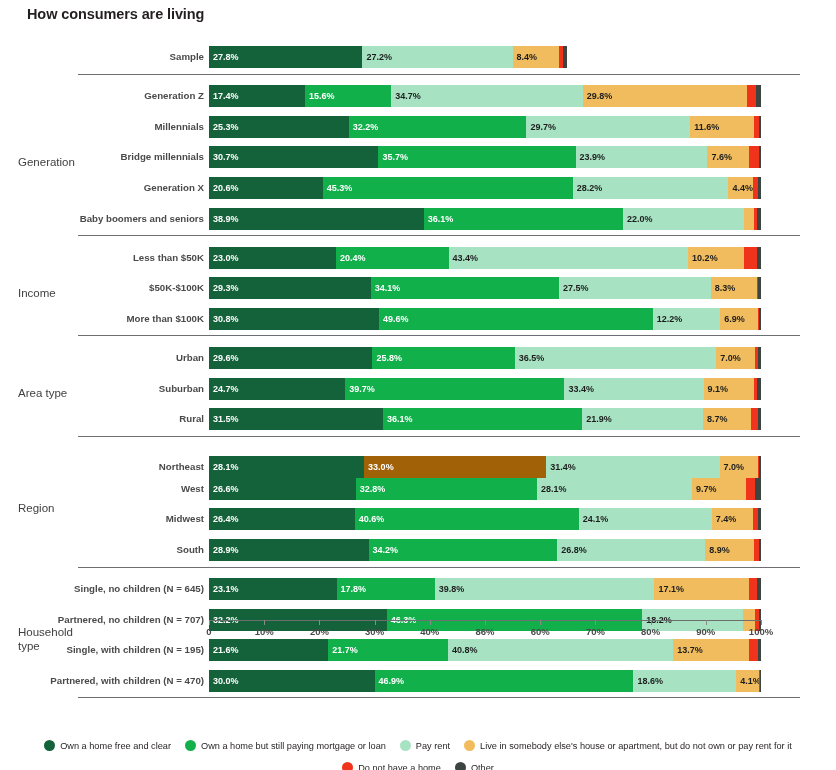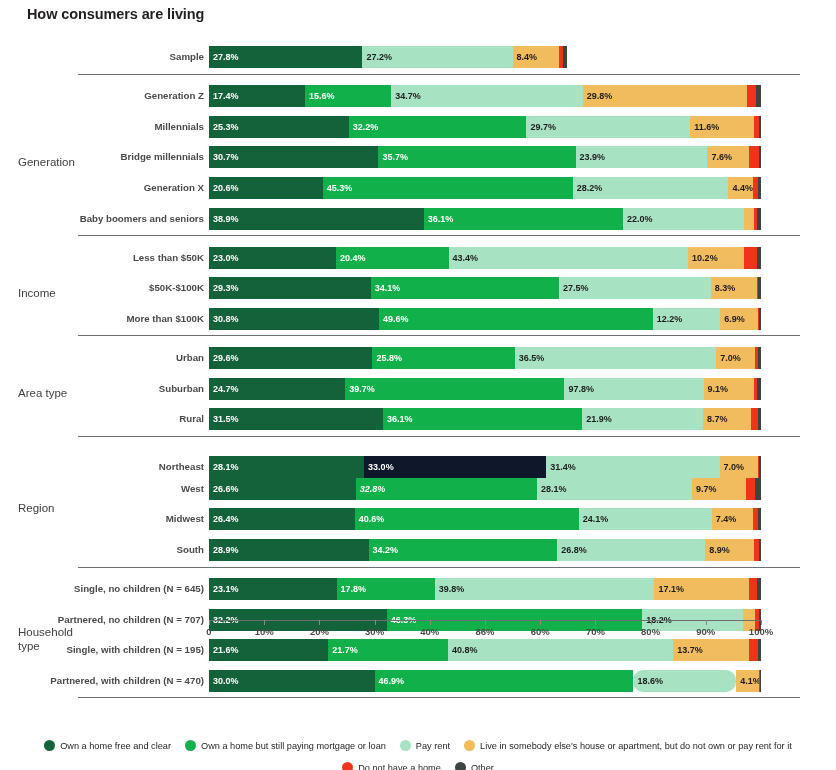--- a/index.html
+++ b/index.html
@@ -340,21 +340,21 @@
     <div class="row" style="top: 333.5px;">
       <div class="cat-label">Suburban</div>
       <div class="bar">
         <div class="seg s0" style="background: rgb(20, 98, 58); width: 24.7%;">
           <span>24.7%</span>
         </div>
         <div class="seg s1" style="background: rgb(17, 176, 75); width: 39.7%;">
           <span>39.7%</span>
         </div>
         <div class="seg s2" style="background: rgb(167, 227, 195); width: 25.2%;">
-          <span>97.8%</span>
+          <span>33.4%</span>
         </div>
         <div class="seg s3" style="background: rgb(240, 188, 94); width: 9.1%;">
           <span>9.1%</span>
         </div>
         <div class="seg s4" style="background: rgb(240, 51, 27); width: 0.6%;"></div>
         <div class="seg s5" style="background: rgb(61, 69, 67); width: 0.7%;"></div>
       </div>
     </div>
     <div class="row" style="top: 364.1px;">
       <div class="cat-label">Rural</div>
@@ -374,40 +374,40 @@
         <div class="seg s4" style="background: rgb(240, 51, 27); width: 1.2%;"></div>
         <div class="seg s5" style="background: rgb(61, 69, 67); width: 0.6%;"></div>
       </div>
     </div>
     <div class="row" style="top: 412px;">
       <div class="cat-label">Northeast</div>
       <div class="bar">
         <div class="seg s0" style="background: rgb(20, 98, 58); width: 28.1%;">
           <span>28.1%</span>
         </div>
-        <div class="seg s1" style="background: #0f172a; width: 33%;">
+        <div class="seg s1" style="background: #a16207; width: 33%;">
           <span>33.0%</span>
         </div>
         <div class="seg s2" style="background: rgb(167, 227, 195); width: 31.4%;">
           <span>31.4%</span>
         </div>
         <div class="seg s3" style="background: rgb(240, 188, 94); width: 7%;">
           <span>7.0%</span>
         </div>
         <div class="seg s4" style="background: rgb(240, 51, 27); width: 0.2%;"></div>
         <div class="seg s5" style="background: rgb(61, 69, 67); width: 0.3%;"></div>
       </div>
     </div>
     <div class="row" style="top: 433.8px;">
       <div class="cat-label">West</div>
       <div class="bar">
         <div class="seg s0" style="background: rgb(20, 98, 58); width: 26.6%;">
           <span>26.6%</span>
         </div>
-        <div class="seg s1" style="background: rgb(17, 176, 75); width: 32.8%; font-style: italic;">
+        <div class="seg s1" style="background: rgb(17, 176, 75); width: 32.8%;">
           <span>32.8%</span>
         </div>
         <div class="seg s2" style="background: rgb(167, 227, 195); width: 28.1%;">
           <span>28.1%</span>
         </div>
         <div class="seg s3" style="background: rgb(240, 188, 94); width: 9.7%;">
           <span>9.7%</span>
         </div>
         <div class="seg s4" style="background: rgb(240, 51, 27); width: 1.8%;"></div>
         <div class="seg s5" style="background: rgb(61, 69, 67); width: 1%;"></div>
@@ -508,21 +508,21 @@
     </div>
     <div class="row" style="top: 625.9px;">
       <div class="cat-label">Partnered, with children (N = 470)</div>
       <div class="bar">
         <div class="seg s0" style="background: rgb(20, 98, 58); width: 30%;">
           <span>30.0%</span>
         </div>
         <div class="seg s1" style="background: rgb(17, 176, 75); width: 46.9%;">
           <span>46.9%</span>
         </div>
-        <div class="seg s2" style="background: rgb(167, 227, 195); width: 18.6%; border-radius: 10px;">
+        <div class="seg s2" style="background: rgb(167, 227, 195); width: 18.6%;">
           <span>18.6%</span>
         </div>
         <div class="seg s3" style="background: rgb(240, 188, 94); width: 4.1%;">
           <span>4.1%</span>
         </div>
         <div class="seg s4" style="background: rgb(240, 51, 27); width: 0.2%;"></div>
         <div class="seg s5" style="background: rgb(61, 69, 67); width: 0.2%;"></div>
       </div>
     </div>
   </div>

